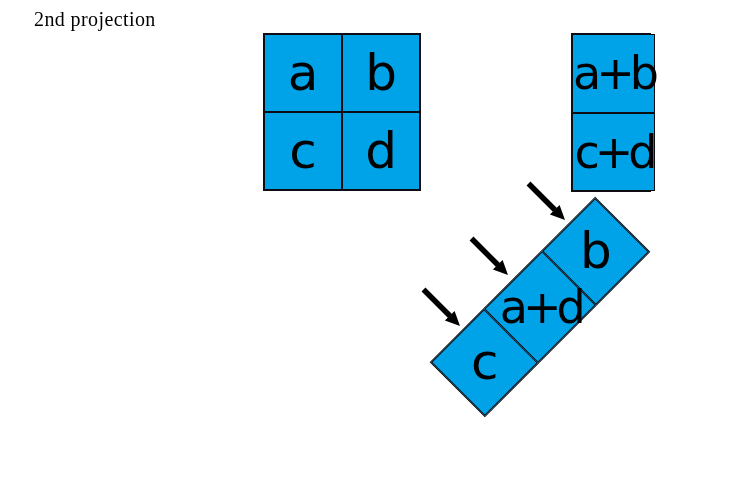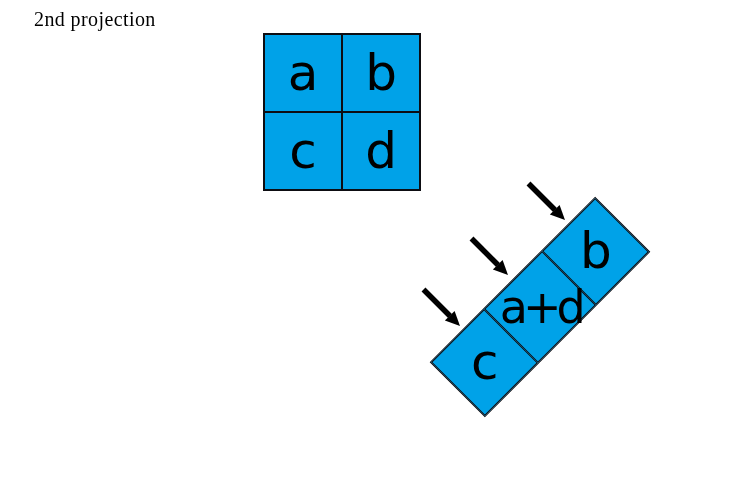--- a/index.html
+++ b/index.html
@@ -72,20 +72,28 @@
       <span class="label">b</span>
     </div>
     <div class="cell">
       <span class="label">c</span>
     </div>
     <div class="cell">
       <span class="label">d</span>
     </div>
   </div>
 
+  <div class="block colvec">
+    <div class="cell">
+      <span class="label op">a+b</span>
+    </div>
+    <div class="cell">
+      <span class="label op">c+d</span>
+    </div>
+  </div>
 
   <div class="block strip">
     <div class="cell">
       <span class="label">c</span>
     </div>
     <div class="cell">
       <span class="label op">a+d</span>
     </div>
     <div class="cell">
       <span class="label">b</span>

